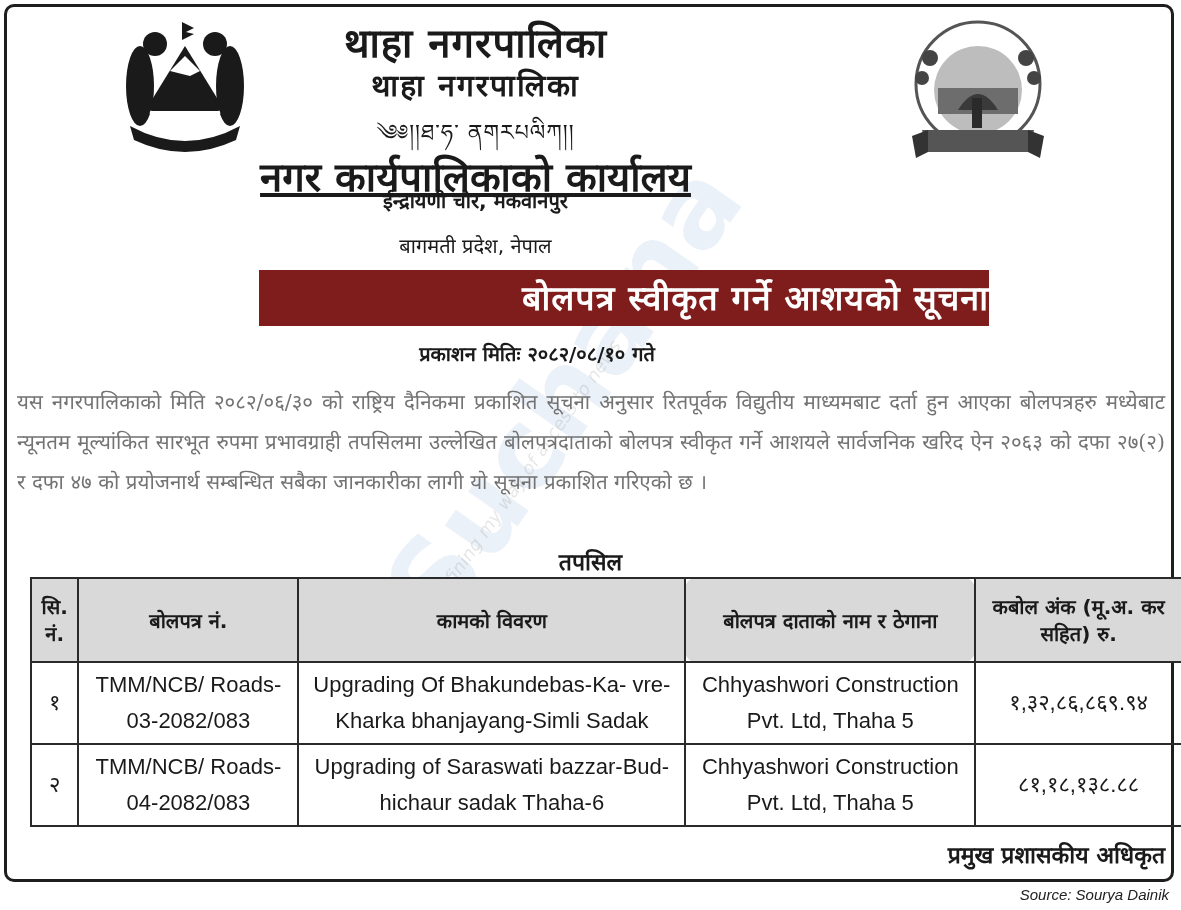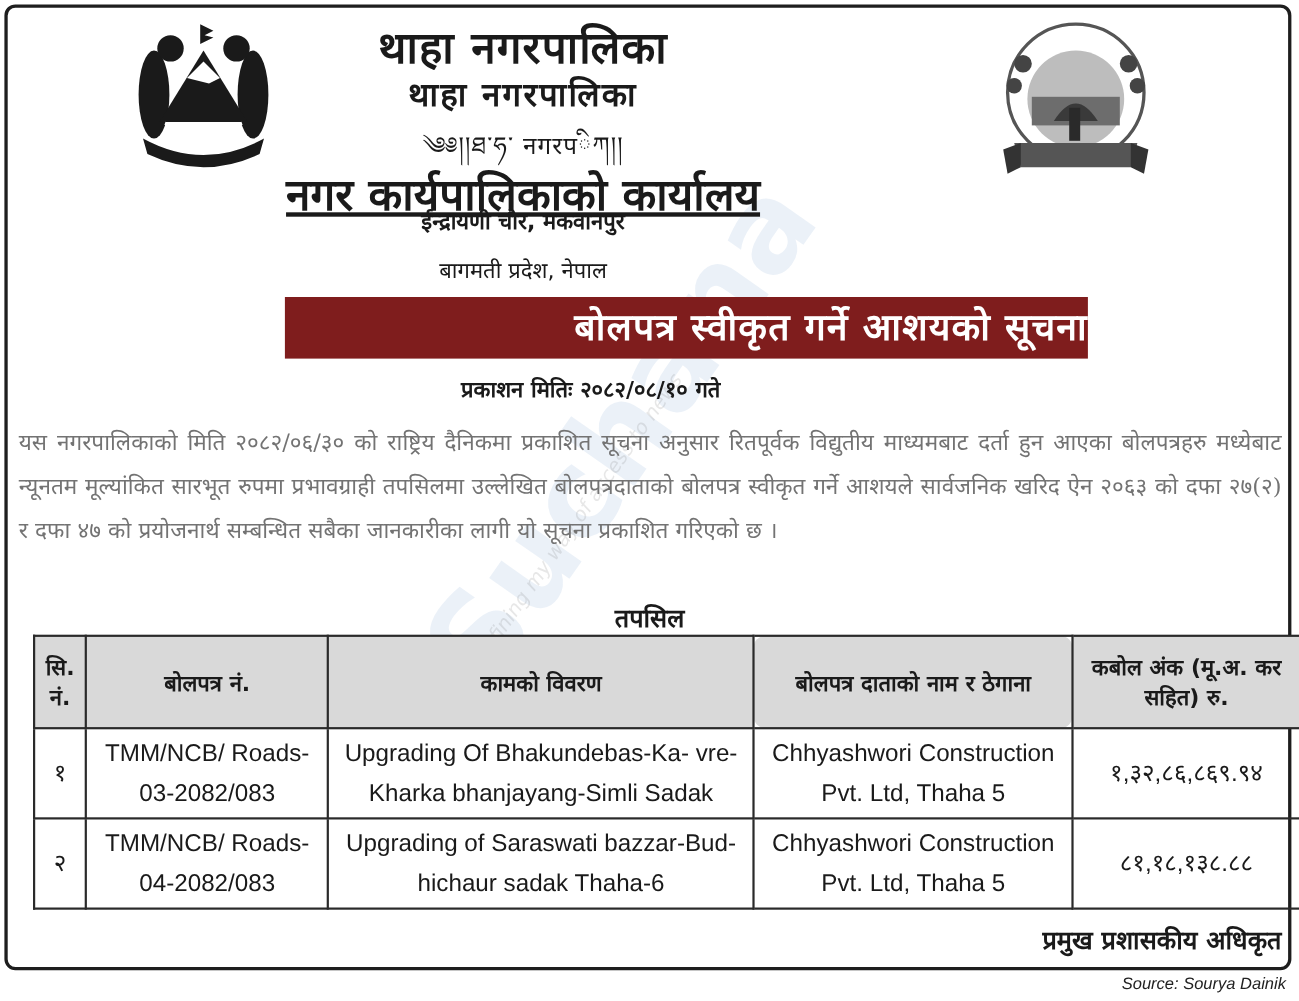--- a/index.html
+++ b/index.html
@@ -91,21 +91,21 @@
     <circle cx="14" cy="60" r="7"></circle>
       <circle cx="126" cy="60" r="7"></circle>
   </g>
   <path d="M14,112 L126,112 L120,134 L20,134 Z" fill="#555"></path>
   <polygon points="4,118 20,112 20,134 8,140" fill="#333"></polygon>
   <polygon points="136,118 120,112 120,134 132,140" fill="#333"></polygon>
 </svg>
 
 <div class="header h-title">थाहा नगरपालिका</div>
 <div class="header h-newar">थाहा नगरपालिका</div>
-<div class="header h-tibetan">༄༅།།ཐ་ཧ་ नगरपིཀ།།</div>
+<div class="header h-tibetan">༄༅།།ཐ་ཧ་ ནགརཔལིཀ།།</div>
 <div class="header h-office">नगर कार्यपालिकाको कार्यालय</div>
 <div class="header h-addr1">ईन्द्रायणी चौर, मकवानपुर</div>
 <div class="header h-addr2">बागमती प्रदेश, नेपाल</div>
 
 <div class="banner">बोलपत्र स्वीकृत गर्ने आशयको सूचना</div>
 <div class="pubdate">प्रकाशन मितिः २०८२/०८/१० गते</div>
 
 <div class="body-text">यस नगरपालिकाको मिति २०८२/०६/३० को राष्ट्रिय दैनिकमा प्रकाशित सूचना अनुसार रितपूर्वक विद्युतीय माध्यमबाट दर्ता हुन आएका बोलपत्रहरु मध्येबाट न्यूनतम मूल्यांकित सारभूत रुपमा प्रभावग्राही तपसिलमा उल्लेखित बोलपत्रदाताको बोलपत्र स्वीकृत गर्ने आशयले सार्वजनिक खरिद ऐन २०६३ को दफा २७(२) र दफा ४७ को प्रयोजनार्थ सम्बन्धित सबैका जानकारीका लागी यो सूचना प्रकाशित गरिएको छ ।</div>
 
 <div class="tapsil">तपसिल</div>

